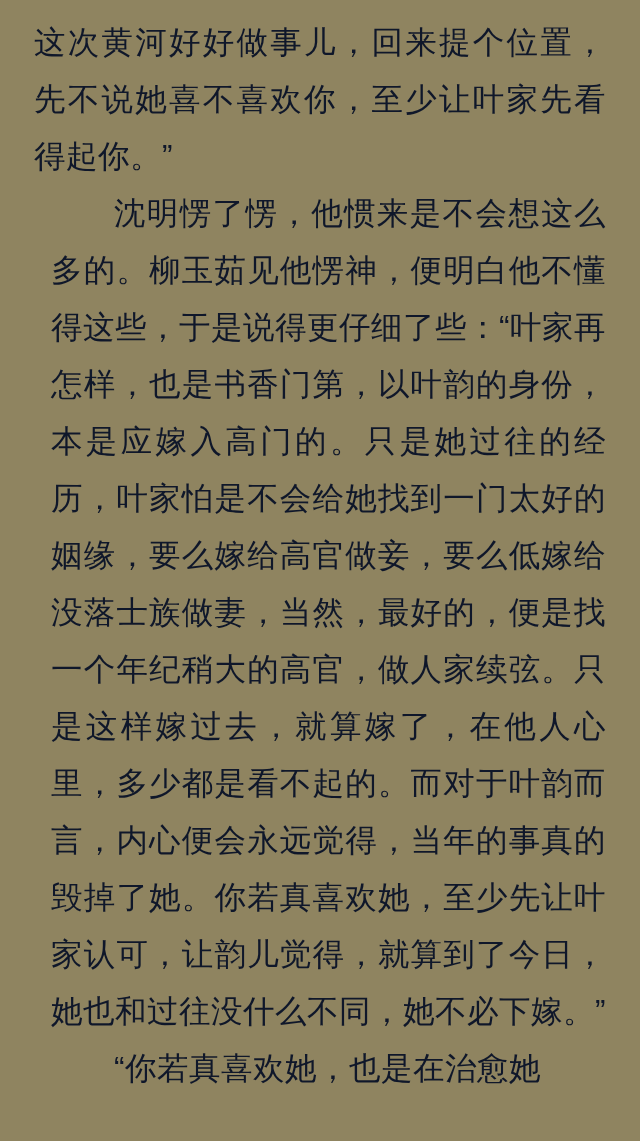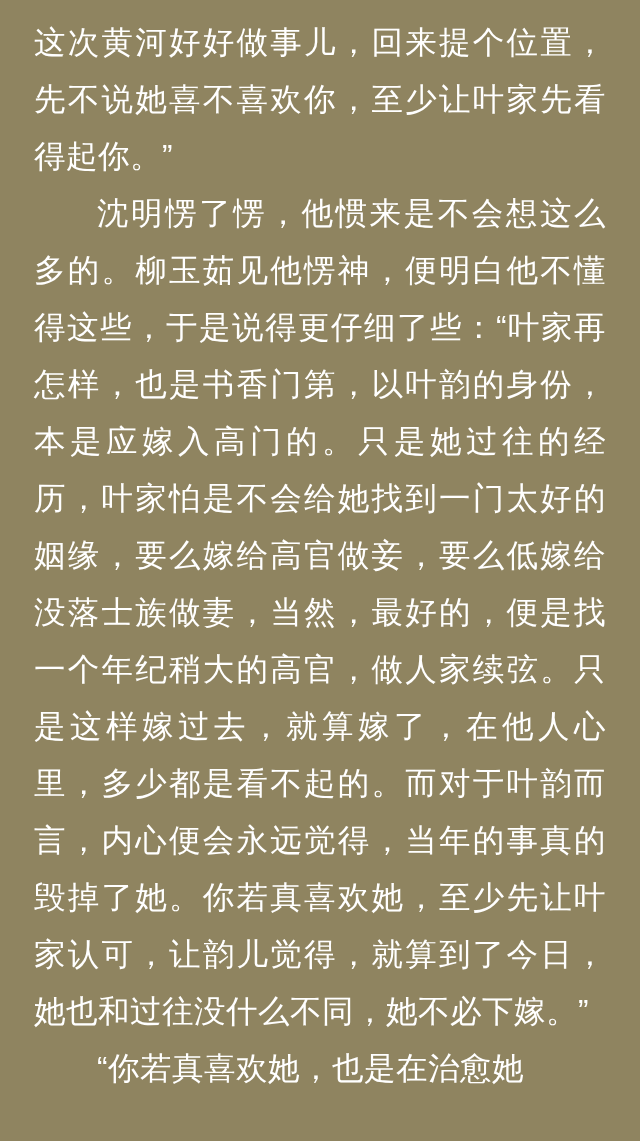--- a/index.html
+++ b/index.html
@@ -18,31 +18,32 @@
     height: 1141px;
     box-sizing: border-box;
     padding: 14px 34px 10px 34px;
     background: #8f8460;
     color: #2b2a22;
   }
   .page-text {
     font-size: 31.5px;
     line-height: 57px;
     letter-spacing: 0.5px;
-    color: #ffffff;
+    color: #0f172a;
     text-align: justify;
     text-justify: inter-ideograph;
     font-weight: 400;
   }
   .para {
     margin: 0;
     white-space: pre-wrap;
   }
   .para.indent {
     text-indent: 2em;
+    margin-left: 17px;
   }
 </style>
 </head>
 <body>
 
 <div class="reader">
   <div class="page-text">
     <p class="para">这次黄河好好做事儿，回来提个位置，先不说她喜不喜欢你，至少让叶家先看得起你。”</p>
     <p class="para indent">沈明愣了愣，他惯来是不会想这么多的。柳玉茹见他愣神，便明白他不懂得这些，于是说得更仔细了些：“叶家再怎样，也是书香门第，以叶韵的身份，本是应嫁入高门的。只是她过往的经历，叶家怕是不会给她找到一门太好的姻缘，要么嫁给高官做妾，要么低嫁给没落士族做妻，当然，最好的，便是找一个年纪稍大的高官，做人家续弦。只是这样嫁过去，就算嫁了，在他人心里，多少都是看不起的。而对于叶韵而言，内心便会永远觉得，当年的事真的毁掉了她。你若真喜欢她，至少先让叶家认可，让韵儿觉得，就算到了今日，她也和过往没什么不同，她不必下嫁。”</p>
     <p class="para indent">“你若真喜欢她，也是在治愈她</p>

